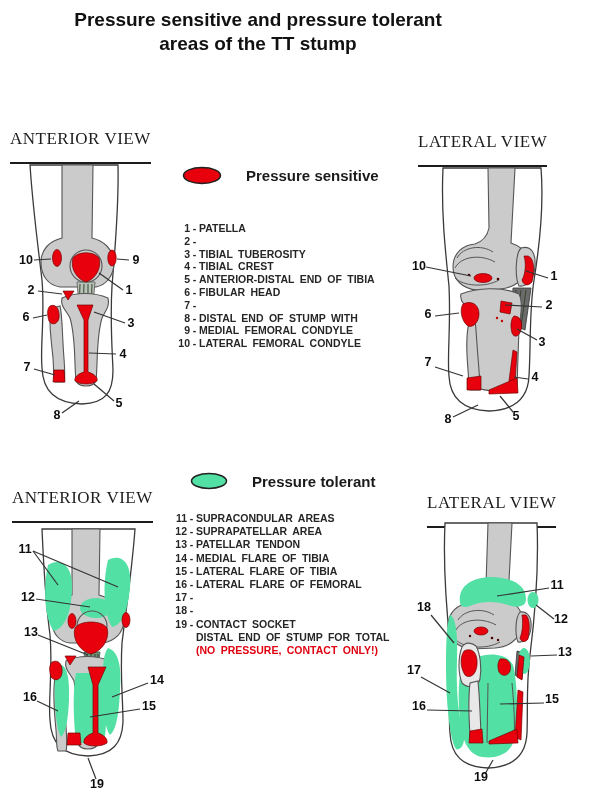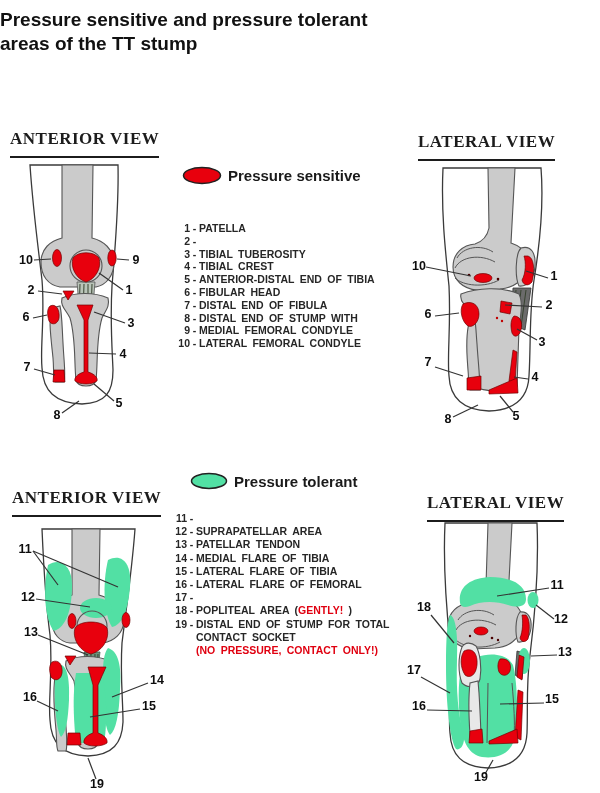--- a/index.html
+++ b/index.html
@@ -1,25 +1,25 @@
 <!DOCTYPE html>
 <html style="--red: #e8000d; --green: #52e0a4;"><head>
 <meta charset="utf-8">
 <style>
   :root{ --red:#e8000d; --green:#52e0a4; }
   html,body{margin:0;padding:0;}
   body{width:600px;height:793px;position:relative;background:#fff;
        font-family:"Liberation Sans",sans-serif;overflow:hidden;}
   .abs{position:absolute;}
-  .title{left:0;top:8px;width:516px;font-size:19px;font-weight:bold;
+  .title{left:0;top:8px;width:516px;text-align:center;font-size:19px;font-weight:bold;
          line-height:24px;color:#111;}
-  .vheading{font-family:"Liberation Serif",serif;font-weight:bold;font-size:17px;
+  .vheading{font-family:"Liberation Serif",serif;font-weight:normal;font-size:17px;
             color:#1c1c1c;letter-spacing:.5px;border-bottom:2px solid #1c1c1c;
-            padding-bottom:8px;display:inline-block;line-height:19px;}
-  .legend{display:flex;align-items:center;gap:6px;}
+            padding-bottom:14px;display:inline-block;line-height:19px;}
+  .legend{display:flex;align-items:center;gap:24px;}
   .legend-label{font-size:15px;font-weight:bold;color:#1a1a1a;}
   .lst{font-size:10.5px;font-weight:bold;color:#262626;word-spacing:2.5px;}
   .li-row{display:flex;align-items:flex-start;}
   .li-num{width:17px;text-align:right;flex:none;}
   .li-dash{width:9px;text-align:center;flex:none;}
   .li-text{flex:1;}
   #list1 .li-row{line-height:12.8px;}
   #list2 .li-row{line-height:13.2px;}
   .red{color:#e00010;}
   svg{display:block;}
@@ -103,23 +103,20 @@
     <div class="li-row">
       <span class="li-num">6</span>
       <span class="li-dash">-</span>
       <span class="li-text">
         <div><span>FIBULAR HEAD</span></div>
       </span>
     </div>
     <div class="li-row">
       <span class="li-num">7</span>
       <span class="li-dash">-</span>
-      <span class="li-text">
-        <div><span>DISTAL END OF FIBULA</span></div>
-      </span>
     </div>
     <div class="li-row">
       <span class="li-num">8</span>
       <span class="li-dash">-</span>
       <span class="li-text">
         <div><span>DISTAL END OF STUMP WITH</span></div>
       </span>
     </div>
     <div class="li-row">
       <span class="li-num">9</span>
@@ -133,20 +130,23 @@
       <span class="li-dash">-</span>
       <span class="li-text">
         <div><span>LATERAL FEMORAL CONDYLE</span></div>
       </span>
     </div>
   </div>
 <div id="list2" class="abs lst" style="left:170px;top:512px;width:225px;">
     <div class="li-row">
       <span class="li-num">11</span>
       <span class="li-dash">-</span>
+      <span class="li-text">
+        <div><span>SUPRACONDULAR AREAS</span></div>
+      </span>
     </div>
     <div class="li-row">
       <span class="li-num">12</span>
       <span class="li-dash">-</span>
       <span class="li-text">
         <div><span>SUPRAPATELLAR AREA</span></div>
       </span>
     </div>
     <div class="li-row">
       <span class="li-num">13</span>
@@ -176,30 +176,27 @@
         <div><span>LATERAL FLARE OF FEMORAL</span></div>
       </span>
     </div>
     <div class="li-row">
       <span class="li-num">17</span>
       <span class="li-dash">-</span>
     </div>
     <div class="li-row">
       <span class="li-num">18</span>
       <span class="li-dash">-</span>
-      <span class="li-text">
-        <div><span>POPLITEAL AREA (</span><span class="red">GENTLY!</span><span> )</span></div>
-      </span>
     </div>
     <div class="li-row">
       <span class="li-num">19</span>
       <span class="li-dash">-</span>
       <span class="li-text">
+        <div><span>CONTACT SOCKET</span></div>
         <div><span>DISTAL END OF STUMP FOR TOTAL</span></div>
-        <div><span>CONTACT SOCKET</span></div>
         <div><span class="red">(NO PRESSURE, CONTACT ONLY!)</span></div>
       </span>
     </div>
   </div>
 
 <svg class="abs" style="left:0;top:148px;" width="185" height="277" viewBox="0 0 185 277">
   <path class="skin" d="M30,17 C33,62 38,98 42,132 C45,168 40,200 42,220 C43,243 55,255 82,256
         C106,255 113,244 113,222 C112,198 110,172 112,138 C115,100 119,60 118,17 Z"></path>
   <path class="bone" d="M62,17 L93,17 L92,90 C104,93 113,101 114,114 C114,128 106,137 96,139
         L60,139 C48,137 41,128 41,114 C41,101 50,93 62,90 Z"></path>

